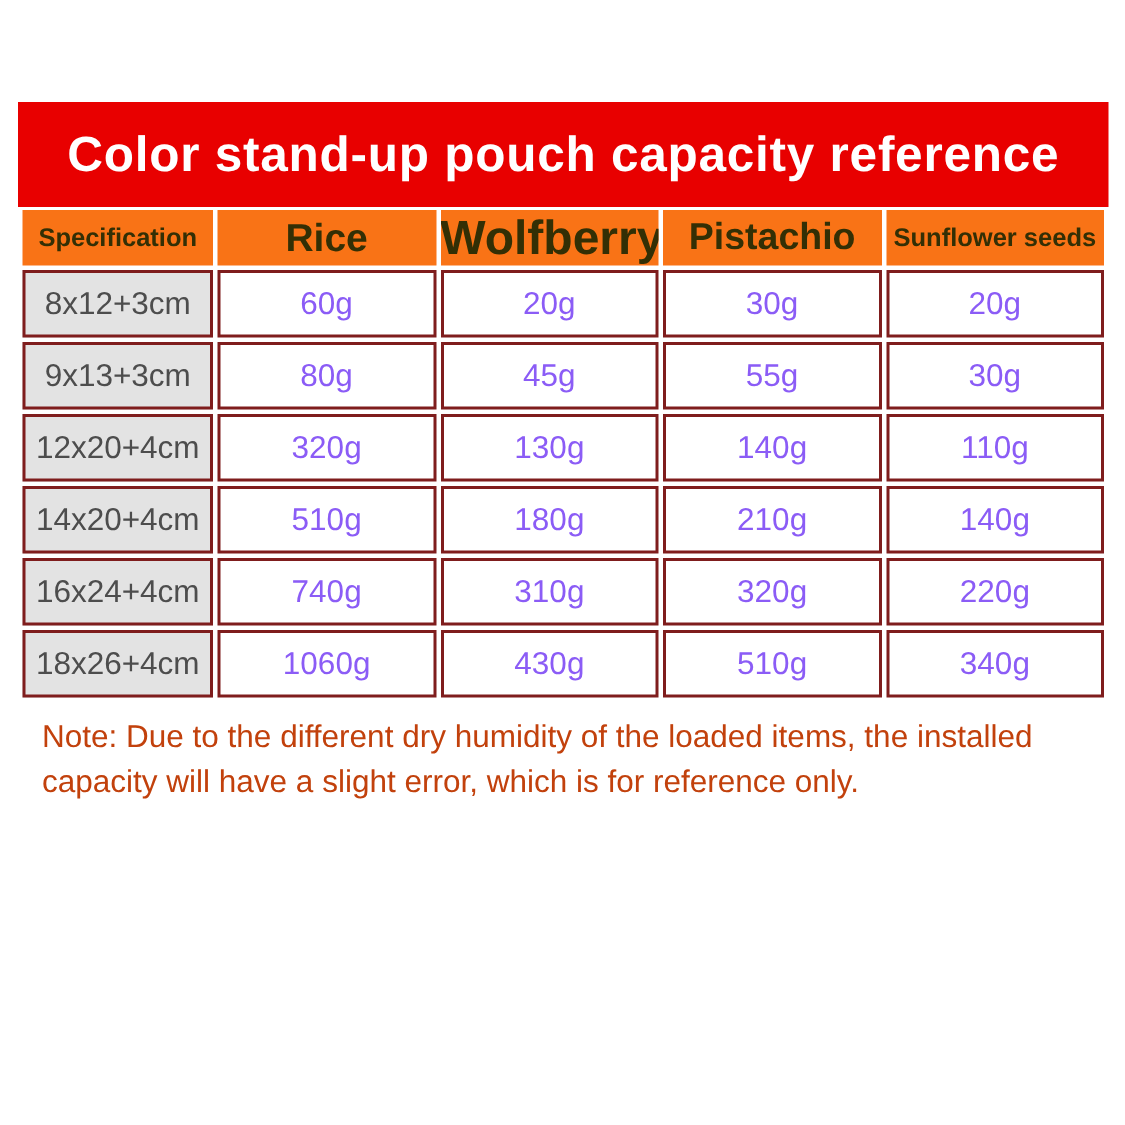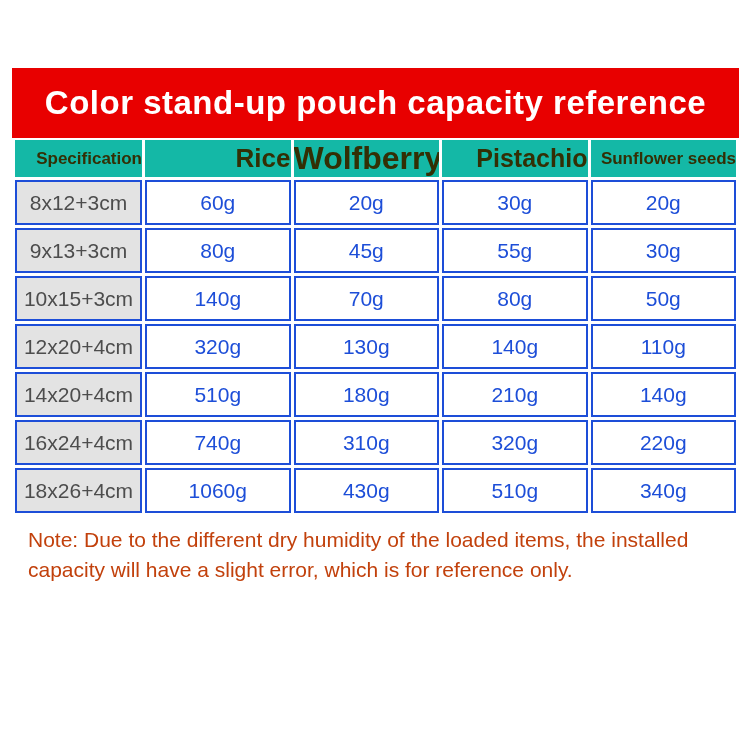--- a/index.html
+++ b/index.html
@@ -28,44 +28,43 @@
     width:727px;
     table-layout:fixed;
     margin-top:-1px;
   }
   table.cap th, table.cap td {
     text-align:center; vertical-align:middle;
     padding:0;
     overflow:hidden;
   }
   table.cap thead th {
-    background:#14b8a6;
+    background:#f97316;
     color:#332f05;
     font-weight:bold;
     height:29px;
     border:none;
-    text-align:right;
   }
   table.cap thead th:nth-child(1) { font-size:17px; }
   table.cap thead th:nth-child(2) { font-size:26px; }
   table.cap thead th:nth-child(3) { font-size:32px; }
   table.cap thead th:nth-child(4) { font-size:25px; }
   table.cap thead th:nth-child(5) { font-size:17px; }
   table.cap tbody td {
     height:41px;
-    border:2px solid #1d4ed8;
+    border:2px solid #7f1d1d;
     font-size:21px;
   }
   table.cap tbody td.spec {
     background:#e3e3e3;
     color:#4d4d4d;
   }
   table.cap tbody td.val {
     background:#ffffff;
-    color:#1d4ed8;
+    color:#8b5cf6;
   }
   .note {
     margin:9px 0 0 16px;
     width:703px;
     font-size:21px;
     line-height:1.42;
     color:#c2410c;
   }
 </style>
 </head>
@@ -103,27 +102,20 @@
           <td class="val">20g</td>
         </tr>
         <tr>
           <td class="spec">9x13+3cm</td>
           <td class="val">80g</td>
           <td class="val">45g</td>
           <td class="val">55g</td>
           <td class="val">30g</td>
         </tr>
         <tr>
-          <td class="spec">10x15+3cm</td>
-          <td class="val">140g</td>
-          <td class="val">70g</td>
-          <td class="val">80g</td>
-          <td class="val">50g</td>
-        </tr>
-        <tr>
           <td class="spec">12x20+4cm</td>
           <td class="val">320g</td>
           <td class="val">130g</td>
           <td class="val">140g</td>
           <td class="val">110g</td>
         </tr>
         <tr>
           <td class="spec">14x20+4cm</td>
           <td class="val">510g</td>
           <td class="val">180g</td>

